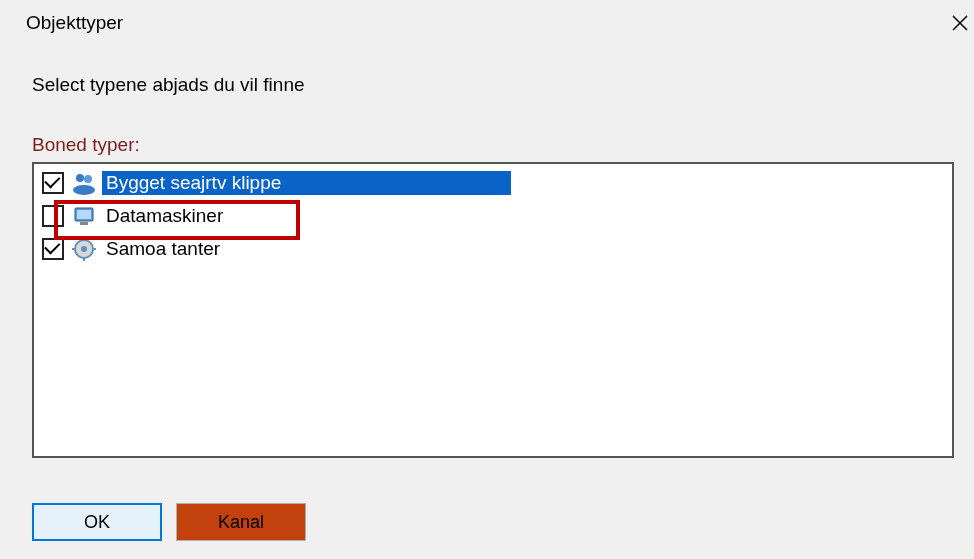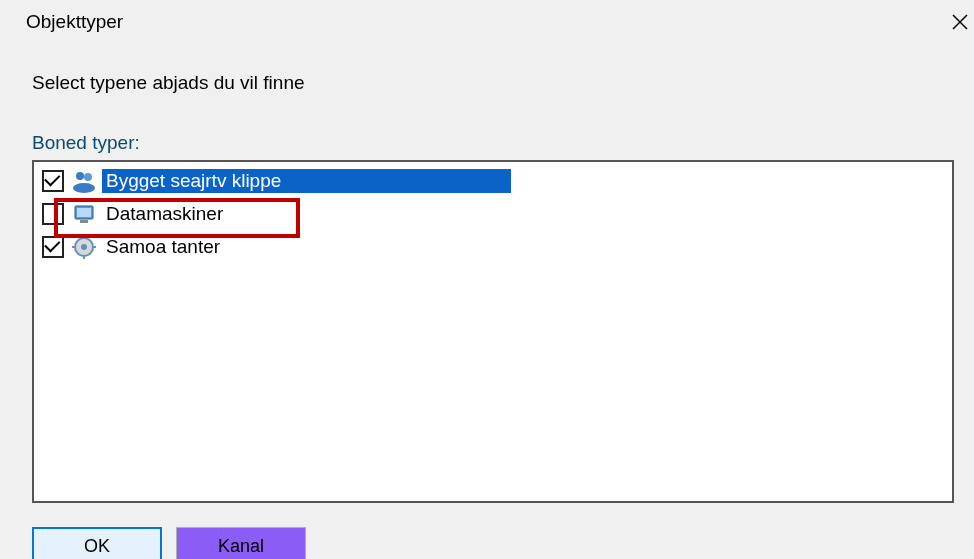--- a/index.html
+++ b/index.html
@@ -46,27 +46,27 @@
       display: flex;
       flex-direction: column;
     }
     .instruction {
       font-size: 19px;
       color: #000;
       margin-bottom: 38px;
     }
     .list-label {
       font-size: 19px;
-      color: #0c4a6e;
+      color: #7f1d1d;
       margin-bottom: 6px;
     }
     .listbox {
       border: 2px solid #555;
       background: #fff;
-      height: 343px;
+      height: 296px;
       overflow: auto;
       padding: 2px 0;
     }
     .list-item {
       display: flex;
       align-items: center;
       height: 33px;
       padding-left: 8px;
       position: relative;
     }
@@ -116,21 +116,21 @@
       display: flex;
       justify-content: flex-start;
       gap: 14px;
       padding: 14px 20px 18px 20px;
     }
     .btn {
       min-width: 130px;
       height: 38px;
       font-size: 18px;
       font-family: inherit;
-      background: #8b5cf6;
+      background: #c2410c;
       border: 1.5px solid #b0b0b0;
       cursor: pointer;
     }
     .btn.default {
       border: 2.5px solid #0078d7;
       background: #e5f1fb;
     }
   </style>
 </head>
 <body>

